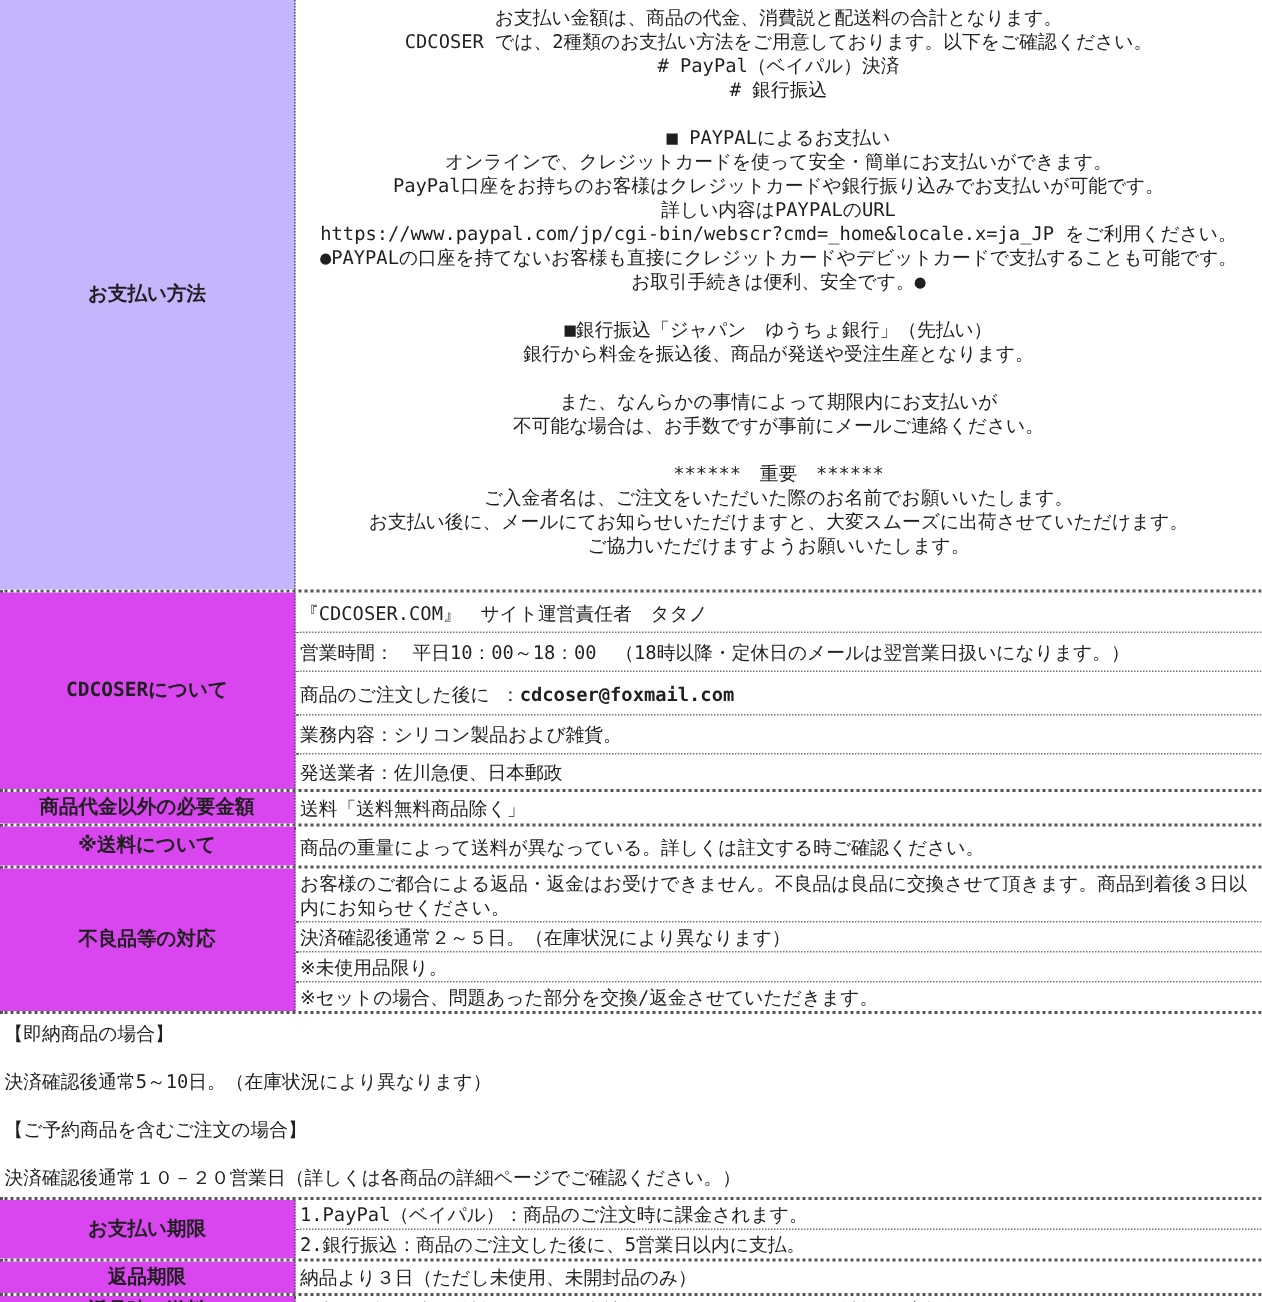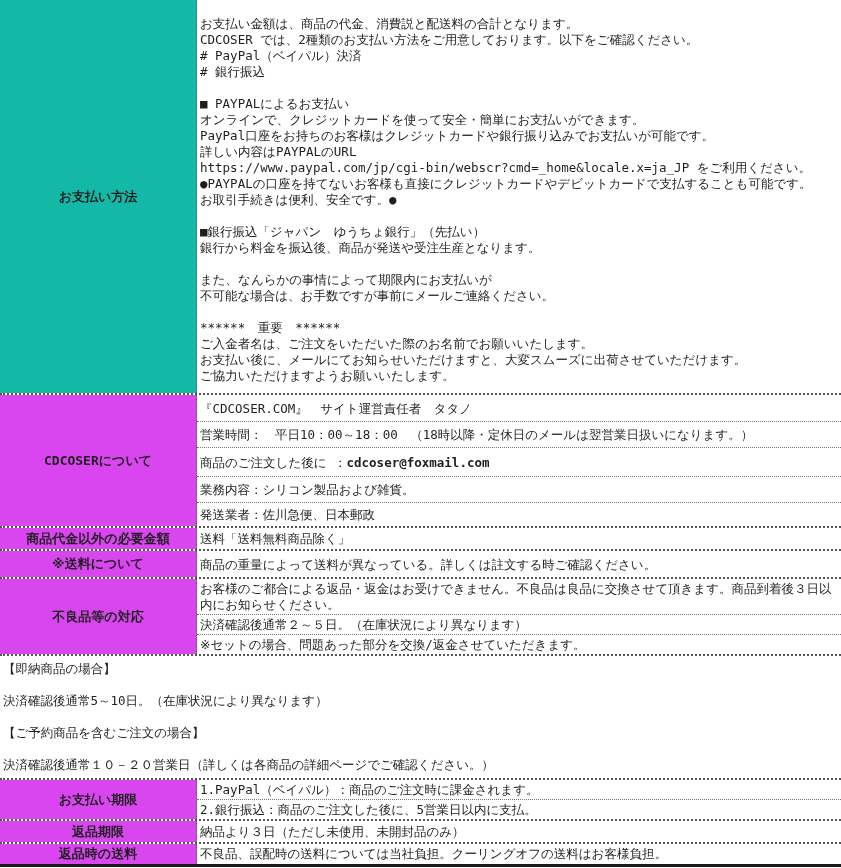--- a/index.html
+++ b/index.html
@@ -28,21 +28,21 @@
     border-right:1px dotted #555;
     background:#d946ef;
     display:flex;
     align-items:center;
     justify-content:center;
     text-align:center;
     font-weight:bold;
     font-size:13px;
     padding:2px 6px;
   }
-  .hdr.white{background:#14b8a6;}
+  .hdr.white{background:#c4b5fd;}
   .content{
     flex:1 1 auto;
     display:flex;
     flex-direction:column;
     min-width:0;
   }
   .cell{
     padding:2px 3px 1px 3px;
     border-top:1px dotted #777;
     display:flex;
@@ -50,21 +50,21 @@
     box-sizing:border-box;
   }
   .cell:first-child{border-top:none;}
   .multiline{
     white-space:pre-line;
     display:block;
     align-items:flex-start;
   }
   .b{font-weight:bold;}
   
-  .s1-body{min-height:393px;padding-top:16px;}
+  .s1-body{min-height:393px;padding-top:4px;text-align:center;}
   .s2-site{min-height:26px;}
   .s2-hours{min-height:26px;}
   .s2-email{min-height:29px;}
   .s2-business{min-height:26px;}
   .s2-shippers{min-height:24px;}
   .s3-body{min-height:21px;}
   .s4-body{min-height:26px;}
   .s5-r0{min-height:34px;align-items:flex-start;}
   .s5-r1{min-height:15px;}
   .s5-r2{min-height:15px;}
@@ -135,20 +135,21 @@
     <div class="content">
       <div class="cell s4-body">商品の重量によって送料が異なっている。詳しくは註文する時ご確認ください。</div>
     </div>
   </div>
 
   <div class="section">
     <div class="hdr">不良品等の対応</div>
     <div class="content">
       <div class="cell s5-r0">お客様のご都合による返品・返金はお受けできません。不良品は良品に交換させて頂きます。商品到着後３日以内にお知らせください。</div>
       <div class="cell s5-r1">決済確認後通常２～５日。（在庫状況により異なります）</div>
+      <div class="cell s5-r2">※未使用品限り。</div>
       <div class="cell s5-r3">※セットの場合、問題あった部分を交換/返金させていただきます。</div>
     </div>
   </div>
 
   <div class="section">
     <div class="content">
       <div class="cell multiline s6-body">【即納商品の場合】
 
 決済確認後通常5～10日。（在庫状況により異なります）
 

